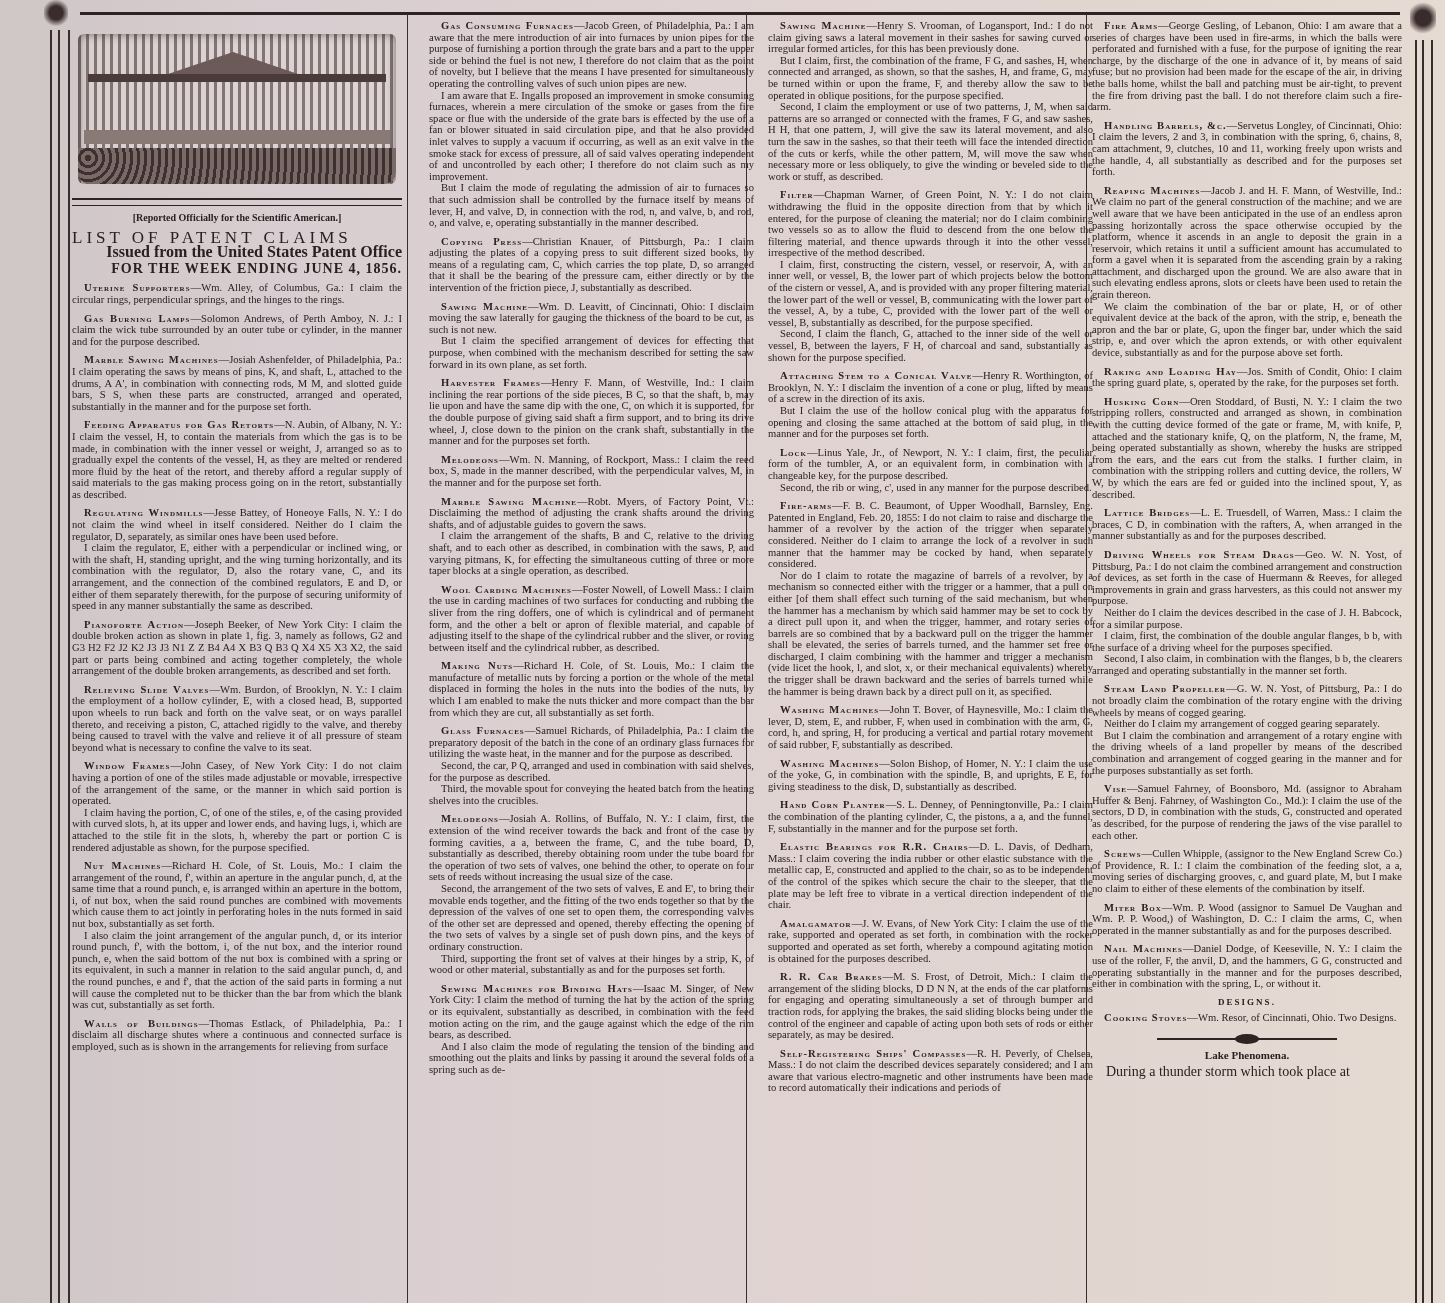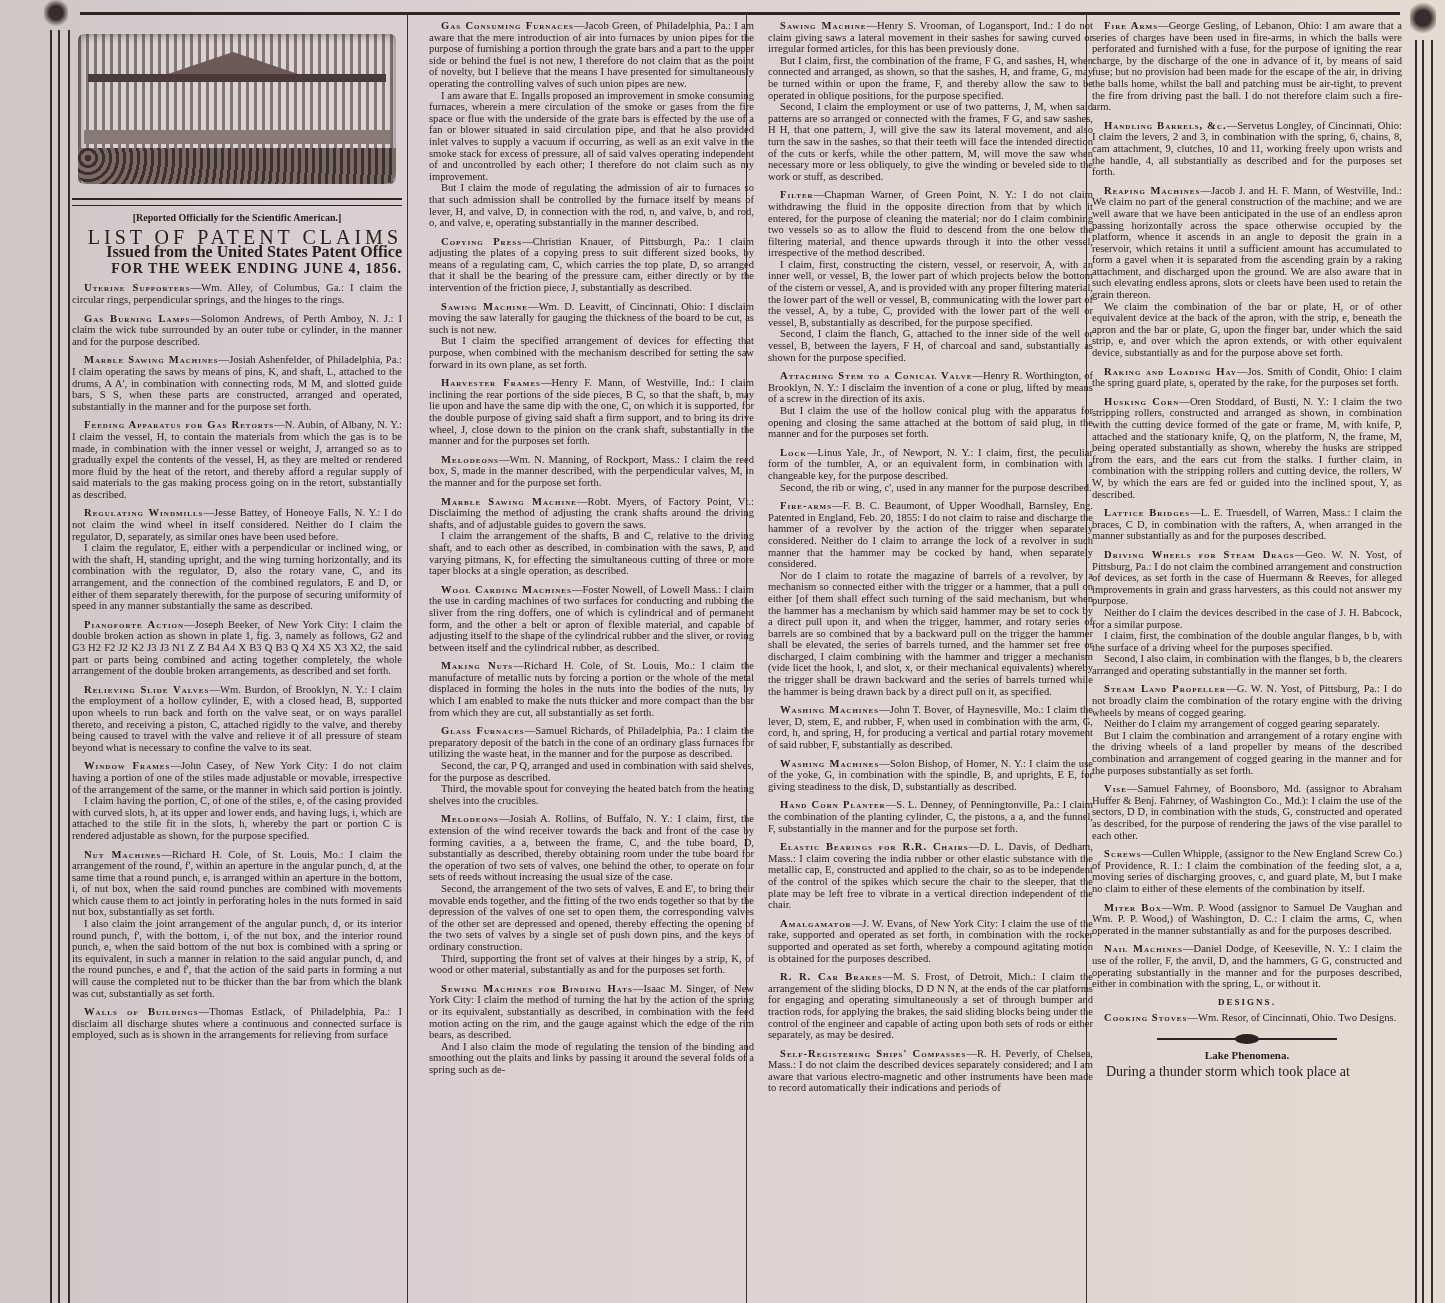--- a/index.html
+++ b/index.html
@@ -62,21 +62,21 @@
   }
   .engraving .roof { position: absolute; left: 10px; right: 10px; top: 40px; height: 8px; background: #4a3a3a; }
   .engraving .base { position: absolute; left: 6px; right: 6px; top: 96px; height: 14px; background: #8a7a76; }
   .engraving .ground {
     position: absolute; left: 0; right: 0; bottom: 0; height: 36px;
     background: repeating-radial-gradient(circle at 10px 10px, #3e3030 0 3px, #7a6a66 3px 7px);
     border-radius: 0 0 12px 12px;
   }
   .double-rule { height: 5px; border-top: 2px solid #2e2222; border-bottom: 1px solid #2e2222; margin: 14px 0 6px; }
   .reported { text-align: center; font-weight: bold; font-size: 10px; margin: 4px 0 8px; }
-  .list-title { text-align: right; font-size: 20px; letter-spacing: 4px; margin: 2px 0 3px; }
+  .list-title { text-align: left; font-size: 17px; letter-spacing: 4px; margin: 2px 0 3px; }
   .issued { text-align: right; font-weight: bold; font-size: 16px; margin: 2px 0 5px; }
   .week { text-align: right; font-size: 14px; letter-spacing: 1px; margin: 2px 0 8px; font-weight: bold; }
   .entry { margin: 0 0 7px; }
   .entry p { margin: 0; text-indent: 12px; }
   .head { font-variant: small-caps; letter-spacing: 1px; font-weight: bold; }
   .designs-title { text-align: center; font-size: 9px; letter-spacing: 2px; font-weight: bold; margin: 6px 0 4px; }
   .flourish { width: 180px; height: 2px; background: #2e2222; margin: 14px auto 10px; position: relative; }
   .flourish::after { content: ""; position: absolute; left: 78px; top: -4px; width: 24px; height: 10px; background: #2e2222; border-radius: 50%; }
   .lake-title { text-align: center; font-weight: bold; font-size: 11px; margin: 4px 0 4px; }
   .lake-text { font-size: 14px; text-indent: 14px; }
@@ -124,21 +124,21 @@
           <p><span class="head">Regulating Windmills</span><span>—Jesse Battey, of Honeoye Falls, N. Y.: I do not claim the wind wheel in itself considered. Neither do I claim the regulator, D, separately, as similar ones have been used before.</span></p>
           <p>I claim the regulator, E, either with a perpendicular or inclined wing, or with the shaft, H, standing upright, and the wing turning horizontally, and its combination with the regulator, D, also the rotary vane, C, and its arrangement, and the connection of the combined regulators, E and D, or either of them separately therewith, for the purpose of securing uniformity of speed in any manner substantially the same as described.</p>
         </div>
         <div class="entry">
           <p><span class="head">Pianoforte Action</span><span>—Joseph Beeker, of New York City: I claim the double broken action as shown in plate 1, fig. 3, namely as follows, G2 and G3 H2 F2 J2 K2 J3 J3 N1 Z Z B4 A4 X B3 Q B3 Q X4 X5 X3 X2, the said part or parts being combined and acting together completely, the whole arrangement of the double broken arrangements, as described and set forth.</span></p>
         </div>
         <div class="entry">
           <p><span class="head">Relieving Slide Valves</span><span>—Wm. Burdon, of Brooklyn, N. Y.: I claim the employment of a hollow cylinder, E, with a closed head, B, supported upon wheels to run back and forth on the valve seat, or on ways parallel thereto, and receiving a piston, C, attached rigidly to the valve, and thereby being caused to travel with the valve and relieve it of all pressure of steam beyond what is necessary to confine the valve to its seat.</span></p>
         </div>
         <div class="entry">
-          <p><span class="head">Window Frames</span><span>—John Casey, of New York City: I do not claim having a portion of one of the stiles made adjustable or movable, irrespective of the arrangement of the same, or the manner in which said portion is jointly.</span></p>
+          <p><span class="head">Window Frames</span><span>—John Casey, of New York City: I do not claim having a portion of one of the stiles made adjustable or movable, irrespective of the arrangement of the same, or the manner in which said portion is operated.</span></p>
           <p>I claim having the portion, C, of one of the stiles, e, of the casing provided with curved slots, h, at its upper and lower ends, and having lugs, i, which are attached to the stile fit in the slots, h, whereby the part or portion C is rendered adjustable as shown, for the purpose specified.</p>
         </div>
         <div class="entry">
           <p><span class="head">Nut Machines</span><span>—Richard H. Cole, of St. Louis, Mo.: I claim the arrangement of the round, f', within an aperture in the angular punch, d, at the same time that a round punch, e, is arranged within an aperture in the bottom, i, of nut box, when the said round punches are combined with movements which cause them to act jointly in perforating holes in the nuts formed in said nut box, substantially as set forth.</span></p>
           <p>I also claim the joint arrangement of the angular punch, d, or its interior round punch, f', with the bottom, i, of the nut box, and the interior round punch, e, when the said bottom of the nut box is combined with a spring or its equivalent, in such a manner in relation to the said angular punch, d, and the round punches, e and f', that the action of the said parts in forming a nut will cause the completed nut to be thicker than the bar from which the blank was cut, substantially as set forth.</p>
         </div>
         <div class="entry">
           <p><span class="head">Walls of Buildings</span><span>—Thomas Estlack, of Philadelphia, Pa.: I disclaim all discharge shutes where a continuous and connected surface is employed, such as is shown in the arrangements for relieving from surface</span></p>
         </div>
       </div>

